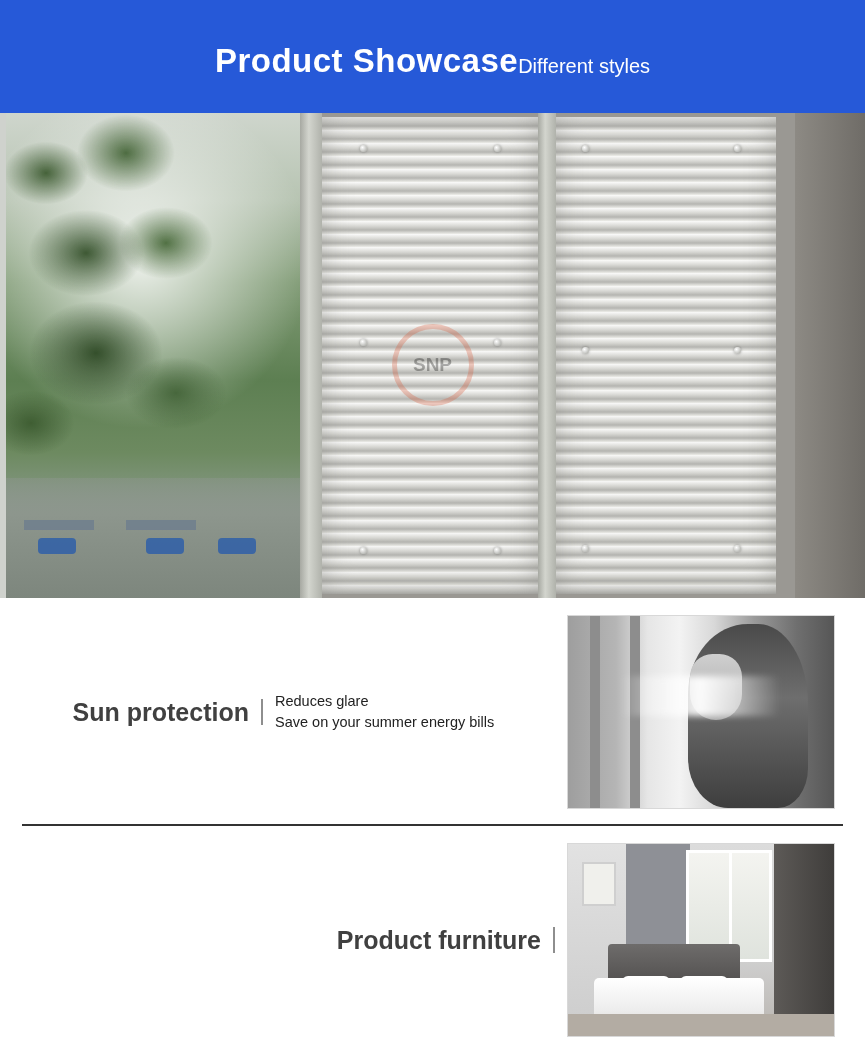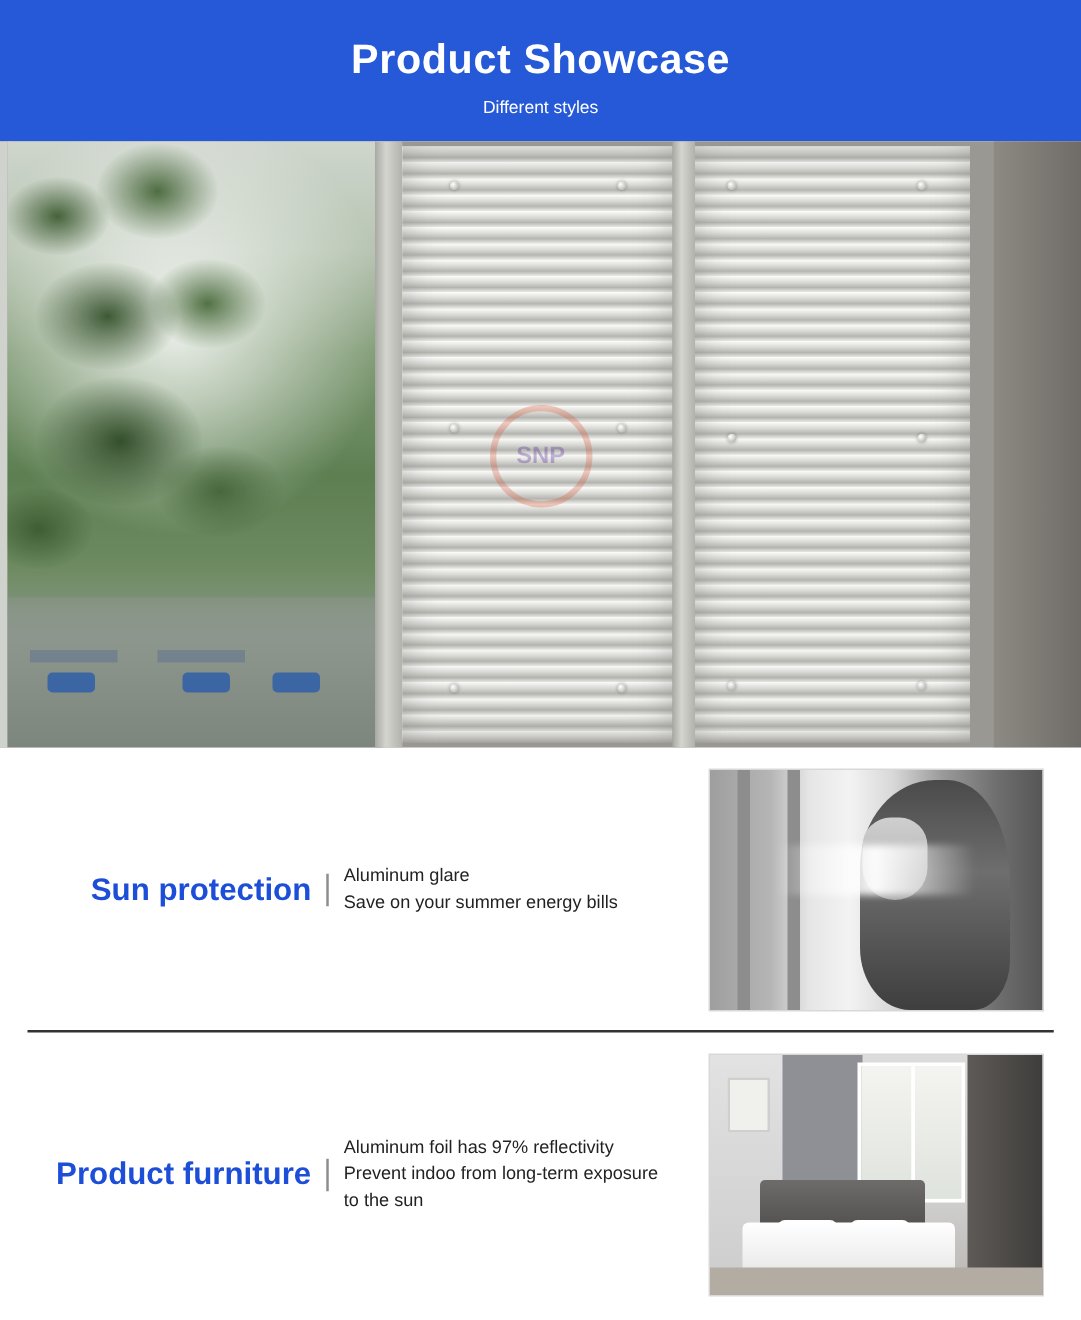--- a/index.html
+++ b/index.html
@@ -14,36 +14,35 @@
     overflow: hidden;
     position: relative;
   }
 
   
   .banner {
     width: 865px;
     height: 113px;
     background: #2659d8;
     display: flex;
-    flex-direction: column;
     align-items: center;
     justify-content: center;
     box-sizing: border-box;
     padding-top: 8px;
   }
   .banner-title {
     color: #ffffff;
     font-size: 33px;
     font-weight: bold;
     letter-spacing: 0.5px;
     line-height: 1.2;
   }
   .banner-sub {
     color: #ffffff;
-    font-size: 14px;
+    font-size: 20px;
     font-weight: normal;
     margin-top: 10px;
     line-height: 1.2;
   }
 
   
   .hero {
     width: 865px;
     height: 485px;
     position: relative;
@@ -162,21 +161,21 @@
     pointer-events: none;
   }
   .wm-ring {
     width: 72px;
     height: 72px;
     border-radius: 50%;
     border: 5px solid #d85a3a;
     display: flex;
     align-items: center;
     justify-content: center;
-    color: #4c1d95;
+    color: #000000;
     font-size: 19px;
     font-weight: bold;
   }
   .wm-text {
     color: #c9c9c2;
     font-size: 40px;
     font-weight: bold;
     letter-spacing: 4px;
     text-shadow: 0 0 3px rgba(120,120,120,0.5);
   }
@@ -203,21 +202,21 @@
     background: #333333;
   }
   .feature-text {
     display: flex;
     align-items: center;
     width: 545px;
     padding-left: 18px;
     box-sizing: border-box;
   }
   .feature-title {
-    color: #1d4ed8;
+    color: #404040;
     font-size: 25px;
     font-weight: bold;
     white-space: nowrap;
     text-align: right;
     flex: 1;
   }
   .feature-sep {
     width: 2px;
     height: 26px;
     background: #8e8e8e;
@@ -383,41 +382,38 @@
     <div class="wm-ring">SNP</div>
   </div>
 </div>
 
 <div class="features">
 
   <div class="feature-row with-divider">
     <div class="feature-text">
       <div class="feature-title">Sun protection</div>
       <div class="feature-sep"></div>
-      <div class="feature-desc" style="white-space:pre-line;">Aluminum glare
+      <div class="feature-desc" style="white-space:pre-line;">Reduces glare
 Save on your summer energy bills</div>
     </div>
     <div class="feature-img">
       <div class="photo-woman">
         <div class="frame-v" style="left:22px;"></div>
         <div class="frame-v" style="left:62px;"></div>
         <div class="hair"></div>
         <div class="face"></div>
         <div class="glow"></div>
       </div>
     </div>
   </div>
 
   <div class="feature-row">
     <div class="feature-text">
       <div class="feature-title">Product furniture</div>
       <div class="feature-sep"></div>
-      <div class="feature-desc" style="white-space:pre-line;">Aluminum foil has 97% reflectivity
-Prevent indoo from long-term exposure
-to the sun</div>
     </div>
     <div class="feature-img">
       <div class="photo-bedroom">
         <div class="bd-wall-left"></div>
         <div class="bd-wall-gray"></div>
         <div class="bd-frame"></div>
         <div class="bd-window"></div>
         <div class="bd-wardrobe"></div>
         <div class="bd-headboard"></div>
         <div class="bd-pillow" style="left:54px;"></div>

